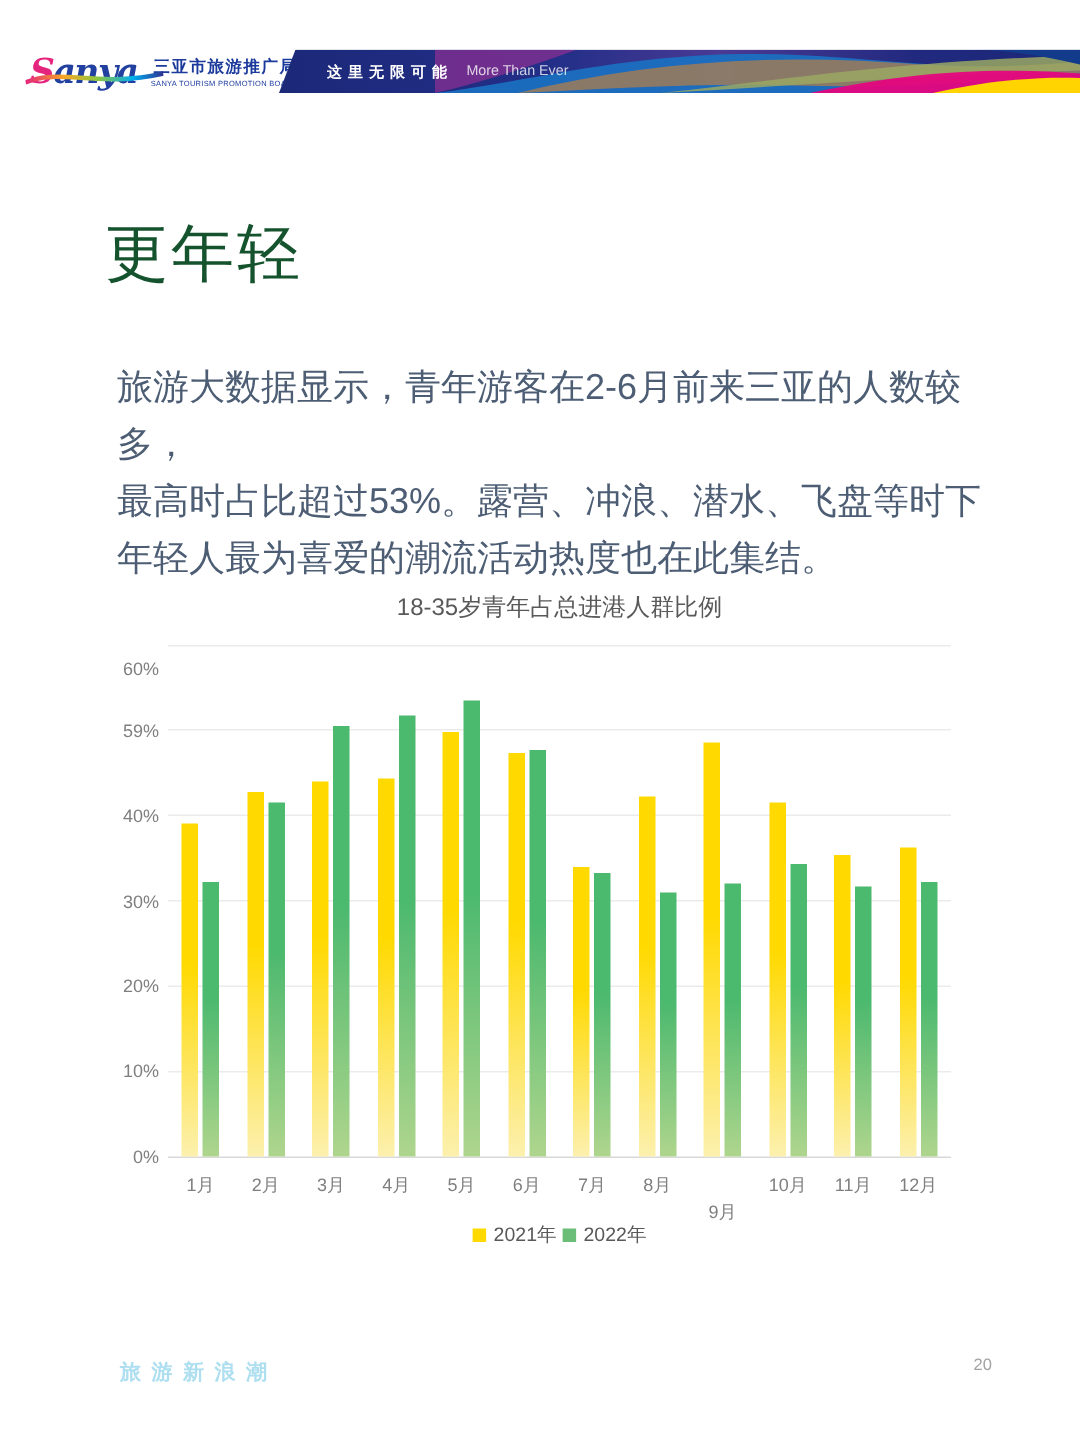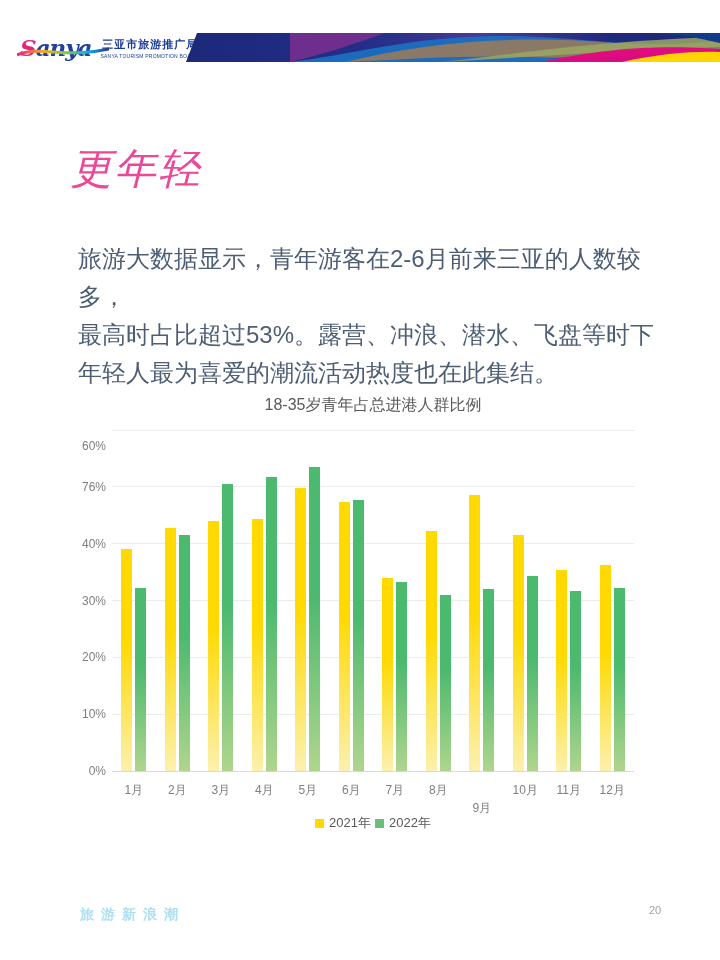--- a/index.html
+++ b/index.html
@@ -19,21 +19,21 @@
   .org-en{font-size:5px;color:#1B3A9C;letter-spacing:.2px;margin-top:1px;white-space:nowrap;}
   .banner{position:absolute;left:186px;top:0;width:534px;height:29px;
     background:linear-gradient(90deg,#1C2878 0%,#232F88 35%,#4A3A94 55%,#20297E 80%,#1C2878 100%);
     clip-path:polygon(11px 0,100% 0,100% 100%,0 100%);overflow:hidden;}
   .banner-waves{position:absolute;right:0;top:0;height:29px;width:430px;}
   .banner-text{position:absolute;left:32px;top:0;height:29px;display:flex;align-items:center;gap:9px;z-index:2;}
   .slogan-cn{color:#ffffff;font-weight:bold;font-size:10px;letter-spacing:4px;white-space:nowrap;}
   .slogan-en{color:rgba(255,255,255,.78);font-size:9.5px;white-space:nowrap;}
   
   .page-title{position:absolute;left:70px;top:141px;font-size:42px;font-weight:300;
-    color:#ec4899;letter-spacing:2px;font-style:italic;}
+    color:#14532d;letter-spacing:2px;}
   .body-text{position:absolute;left:78px;top:240px;width:580px;font-size:24px;
     line-height:38px;color:#4D5E74;}
   
   .chart-title{position:absolute;left:373px;top:395px;transform:translateX(-50%);
     font-size:16px;color:#595959;white-space:nowrap;}
   .plot{position:absolute;left:112px;top:430px;width:522px;height:341px;}
   .gridline{position:absolute;left:0;width:100%;height:1px;background:#EBEBEB;}
   .gridline.baseline{background:#D8D8D8;}
   .y-axis{position:absolute;left:60px;top:430px;width:46px;height:341px;}
   .ytick{position:absolute;right:0;transform:translateY(-50%);font-size:12px;color:#7F7F7F;}
@@ -82,40 +82,44 @@
   <div class="banner">
     <svg class="banner-waves" viewBox="0 0 430 29" preserveAspectRatio="none">
       <path d="M0,0 L95,0 C62,12 30,22 0,29 Z" fill="#7C2F8F" opacity="0.85"></path>
       <path d="M0,29 C60,22 120,4 205,3 C285,2 345,18 430,8 L430,29 Z" fill="#1B6FC0" opacity="0.95"></path>
       <path d="M55,29 C140,8 225,2 325,10 C365,13 405,10 430,8 L430,16 C365,22 300,26 240,24 C180,22 118,26 55,29 Z" fill="#B07D4C" opacity="0.75"></path>
       <path d="M150,29 C235,20 305,8 430,4 L430,14 C345,16 245,24 150,29 Z" fill="#9AA763" opacity="0.85"></path>
       <path d="M250,29 C322,14 372,12 430,16 L430,29 Z" fill="#E5067E" opacity="0.95"></path>
       <path d="M332,29 C372,20 405,18 430,19 L430,29 Z" fill="#FFD400"></path>
       <path d="M362,0 L430,0 L430,10 C405,4 383,1 362,0 Z" fill="#123B8C"></path>
     </svg>
+    <div class="banner-text">
+      <span class="slogan-cn">这里无限可能</span>
+      <span class="slogan-en">More Than Ever</span>
+    </div>
   </div>
 </div>
 
 <div class="page-title">更年轻</div>
 
 <div class="body-text">
   <div>旅游大数据显示，青年游客在2-6月前来三亚的人数较多，</div>
   <div>最高时占比超过53%。露营、冲浪、潜水、飞盘等时下</div>
   <div>年轻人最为喜爱的潮流活动热度也在此集结。</div>
 </div>
 
 <div class="chart-title">18-35岁青年占总进港人群比例</div>
 
 <div class="y-axis">
     <div class="ytick" style="top: 341px;">0%</div>
     <div class="ytick" style="top: 284.167px;">10%</div>
     <div class="ytick" style="top: 227.333px;">20%</div>
     <div class="ytick" style="top: 170.5px; text-align: right;">30%</div>
     <div class="ytick" style="top: 113.667px;">40%</div>
-    <div class="ytick" style="top: 56.8333px;">76%</div>
+    <div class="ytick" style="top: 56.8333px;">59%</div>
     <div class="ytick" style="top: 0px; margin-top: 16px;">60%</div>
   </div>
 
 <div class="plot">
   <div class="bars-layer">
       <div class="gridline baseline" style="top: 340.5px;"></div>
       <div class="gridline" style="top: 283.667px;"></div>
       <div class="gridline" style="top: 226.833px;"></div>
       <div class="gridline" style="top: 170px;"></div>
       <div class="gridline" style="top: 113.167px;"></div>

